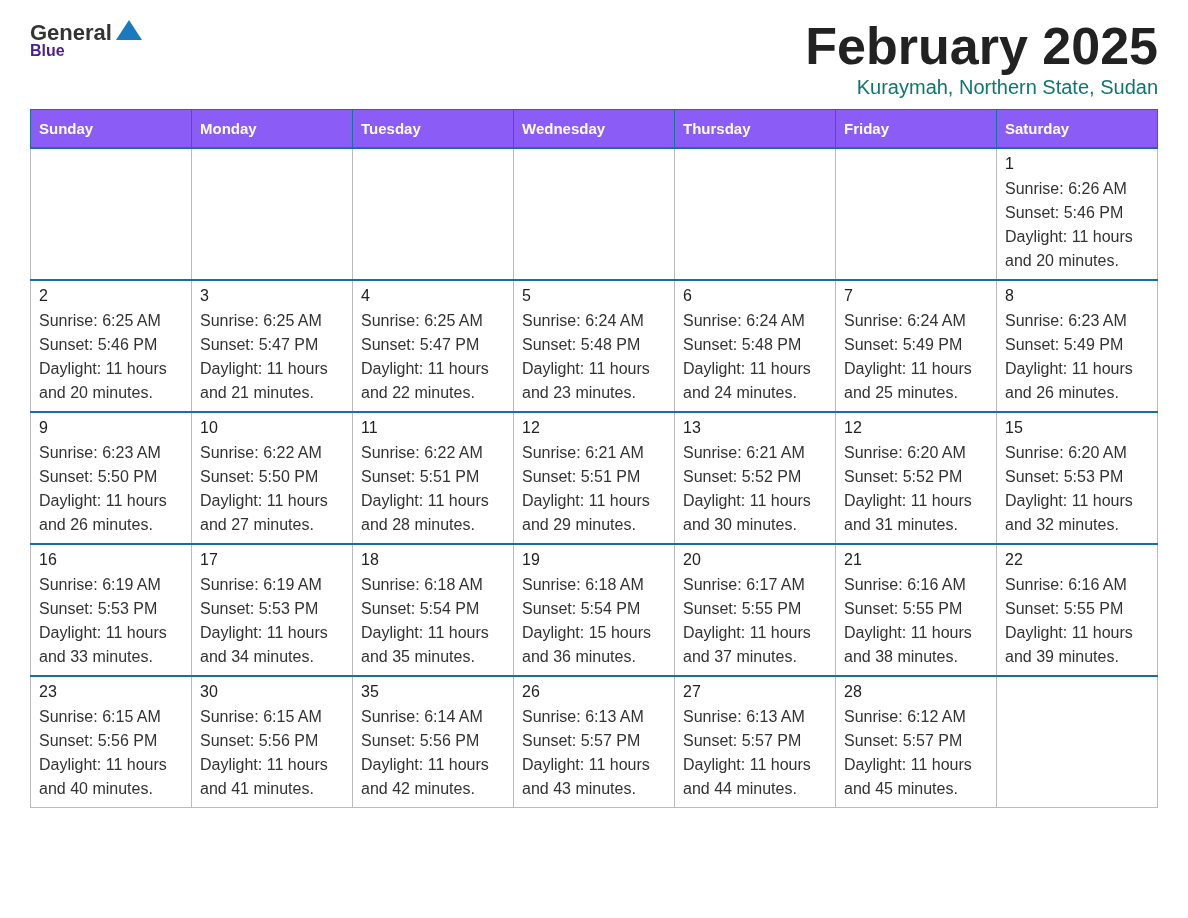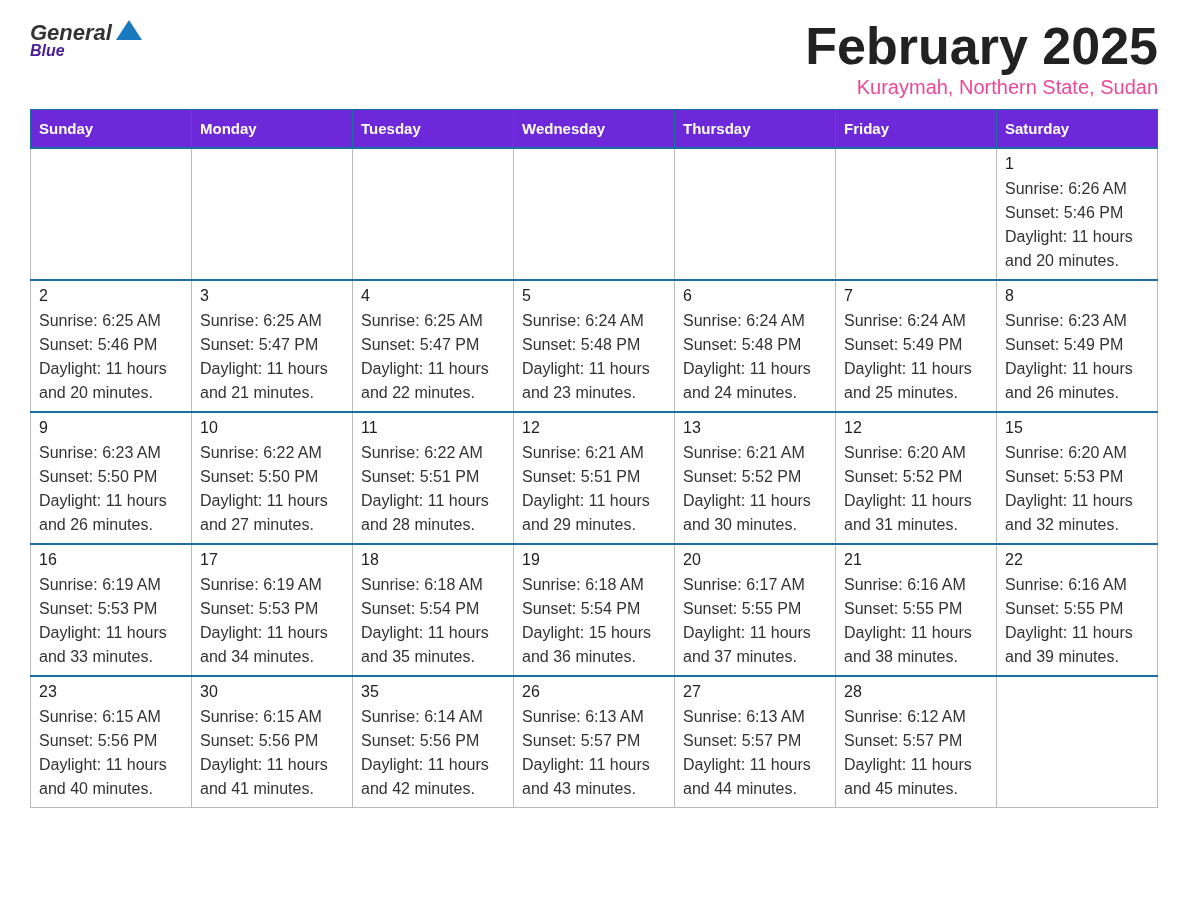--- a/index.html
+++ b/index.html
@@ -13,43 +13,42 @@
     .header {
       display: flex;
       justify-content: space-between;
       align-items: flex-start;
       margin-bottom: 10px;
     }
     .logo {
       display: flex;
       align-items: flex-start;
       gap: 4px;
-      font-style: italic;
     }
     .title-section {
       text-align: right;
     }
     .month-title {
       font-size: 52px;
       font-weight: bold;
       color: #222;
       line-height: 1;
     }
     .location {
       font-size: 20px;
-      color: #ec4899;
+      color: #0f766e;
       margin-top: 4px;
     }
     .calendar {
       width: 100%;
       border-collapse: collapse;
       border: 1px solid #999;
     }
     .calendar th {
-      background-color: #6d28d9;
+      background-color: #8b5cf6;
       color: white;
       font-size: 15px;
       font-weight: bold;
       padding: 10px 8px;
       text-align: left;
       border: 1px solid #1a6fa0;
     }
     .calendar td {
       vertical-align: top;
       padding: 6px 8px;

